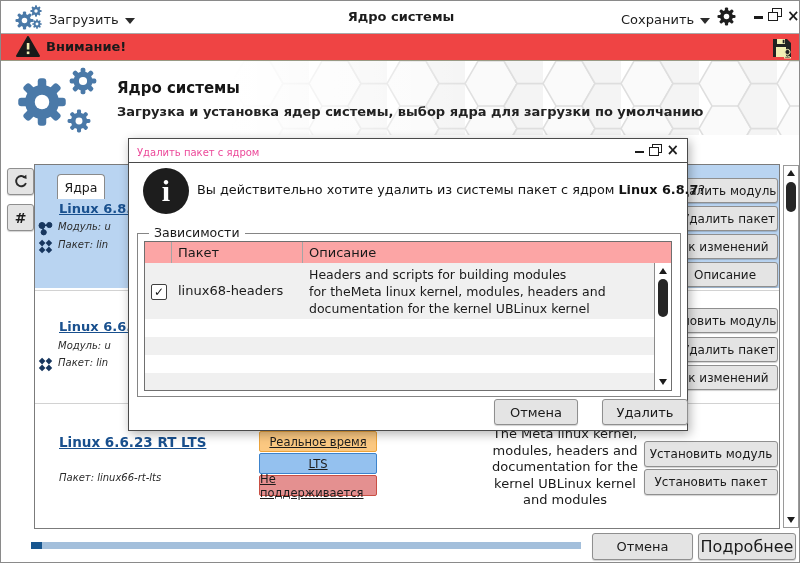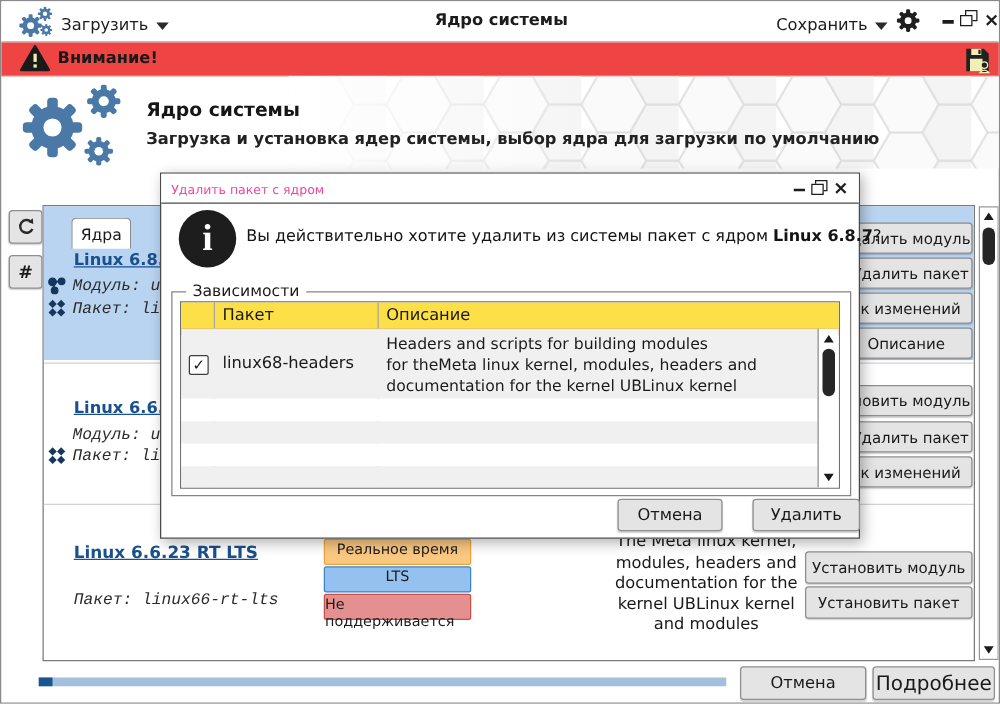--- a/index.html
+++ b/index.html
@@ -1,31 +1,31 @@
 <!DOCTYPE html>
 <html><head>
 <meta charset="utf-8">
 <style>
   html,body{margin:0;padding:0;background:#cfcfcf;font-family:"DejaVu Sans",sans-serif;}
   .win{position:relative;width:800px;height:563px;background:#fff;border:1px solid #8a8a8a;box-sizing:border-box;overflow:hidden;}
   .abs{position:absolute;}
   .btn{position:absolute;background:#e4e4e4;border:1px solid #8f8f8f;border-radius:3px;font-size:12px;color:#1a1a1a;
        display:flex;align-items:center;justify-content:center;box-shadow:0 1px 1px rgba(0,0,0,.18);cursor:default;white-space:nowrap;}
   .link{font-weight:bold;color:#19508e;text-decoration:underline;font-size:13px;white-space:nowrap;}
-  .meta{font-style:italic;font-size:13px;color:#2b2b2b;white-space:nowrap;font-family:Liberation Mono, monospace;}
+  .meta{font-style:italic;font-size:10px;color:#2b2b2b;white-space:nowrap;}
   .sep{position:absolute;left:34px;width:744px;height:1px;background:#d2d2d2;}
   .titlebar{position:absolute;left:0;top:0;width:800px;height:32px;background:#fff;border-bottom:1px solid #a9a9a9;}
   .menu-label{font-size:13px;color:#1c1c1c;}
   .caret{display:inline-block;width:0;height:0;border-left:5px solid transparent;border-right:5px solid transparent;border-top:6px solid #2b2b2b;margin-left:6px;}
   .warn{position:absolute;left:0;top:33px;width:800px;height:26px;background:#ef4444;border-bottom:1px solid #9a9a85;}
   .tab{position:absolute;top:141px;height:23px;border:1px solid #8a8a8a;border-bottom:none;border-radius:4px 4px 0 0;
        font-size:12.5px;display:flex;align-items:center;justify-content:center;color:#1a1a1a;margin-top:32px;}
   .panel{position:absolute;left:33px;top:163px;width:746px;height:365px;border:1px solid #7b7b7b;background:#fff;box-sizing:border-box;}
   .badge{position:absolute;left:224px;width:116px;height:19px;border:1px solid;border-radius:2px;font-size:11.5px;
-         display:flex;justify-content:center;color:#1c1c1c;}
+         display:flex;align-items:center;justify-content:center;color:#1c1c1c;text-decoration:underline;}
   .scrollv{position:absolute;background:#fff;border:1px solid #9a9a9a;box-sizing:border-box;}
   .thumb{position:absolute;left:2px;right:2px;background:#262626;border-radius:6px;}
   .tri-up{width:0;height:0;border-left:4px solid transparent;border-right:4px solid transparent;border-bottom:6px solid #1c1c1c;}
   .tri-down{width:0;height:0;border-left:4px solid transparent;border-right:4px solid transparent;border-top:6px solid #1c1c1c;}
   .arrbox{position:absolute;left:0;right:0;display:flex;align-items:center;justify-content:center;height:14px;}
   .dialog{position:absolute;left:127px;top:137px;width:560px;height:293px;background:#fff;border:1px solid #4a4a4a;
           box-shadow:2px 3px 10px rgba(0,0,0,.3);box-sizing:border-box;z-index:10;}
   .dlg-title{position:absolute;left:0;top:0;right:0;height:23px;border-bottom:1px solid #4a4a4a;background:#fff;}
   .minbar{position:absolute;width:9px;height:3px;background:#1c1c1c;}
   .maxi{position:absolute;width:8px;height:7px;border:1.5px solid #1c1c1c;background:#fff;}
@@ -256,21 +256,21 @@
                             display:flex;align-items:center;justify-content:center;font-family:'Liberation Serif',serif;
                             font-weight:bold;font-size:30px;color:#fff">i</div>
     <div class="abs" style="left:68px;top:43px;font-size:12.8px;color:#141414;white-space:nowrap">
       <span>Вы действительно хотите удалить из системы пакет с ядром </span><b>Linux 6.8.7</b><span>?</span>
     </div>
 
     <div class="fieldset" style="left:8px;top:94px;width:542px;height:162px">
       <span class="legend">Зависимости</span>
 
       <div class="abs" style="left:6px;top:7px;width:528px;height:150px;border:1px solid #6f6f6f;box-sizing:border-box;background:#fff">
-        <div class="abs" style="left:0;top:0;right:0;height:21px;background:#fde047;border-bottom:5px solid #c2410c">
+        <div class="abs" style="left:0;top:0;right:0;height:21px;background:#fca5a5;border-bottom:5px solid #c2410c">
           <div class="tblcell" style="left:33px;top:3px">Пакет</div>
           <div class="tblcell" style="left:164px;top:3px">Описание</div>
         </div>
         <div class="colline" style="left:26px"></div>
         <div class="colline" style="left:157px"></div>
 
         <div class="abs" style="left:0;top:21px;width:510px;height:56px;background:#f0f0f0">
           <div class="checkbox" style="left:6px;top:21px">
             <span>✓</span>
             </div>

